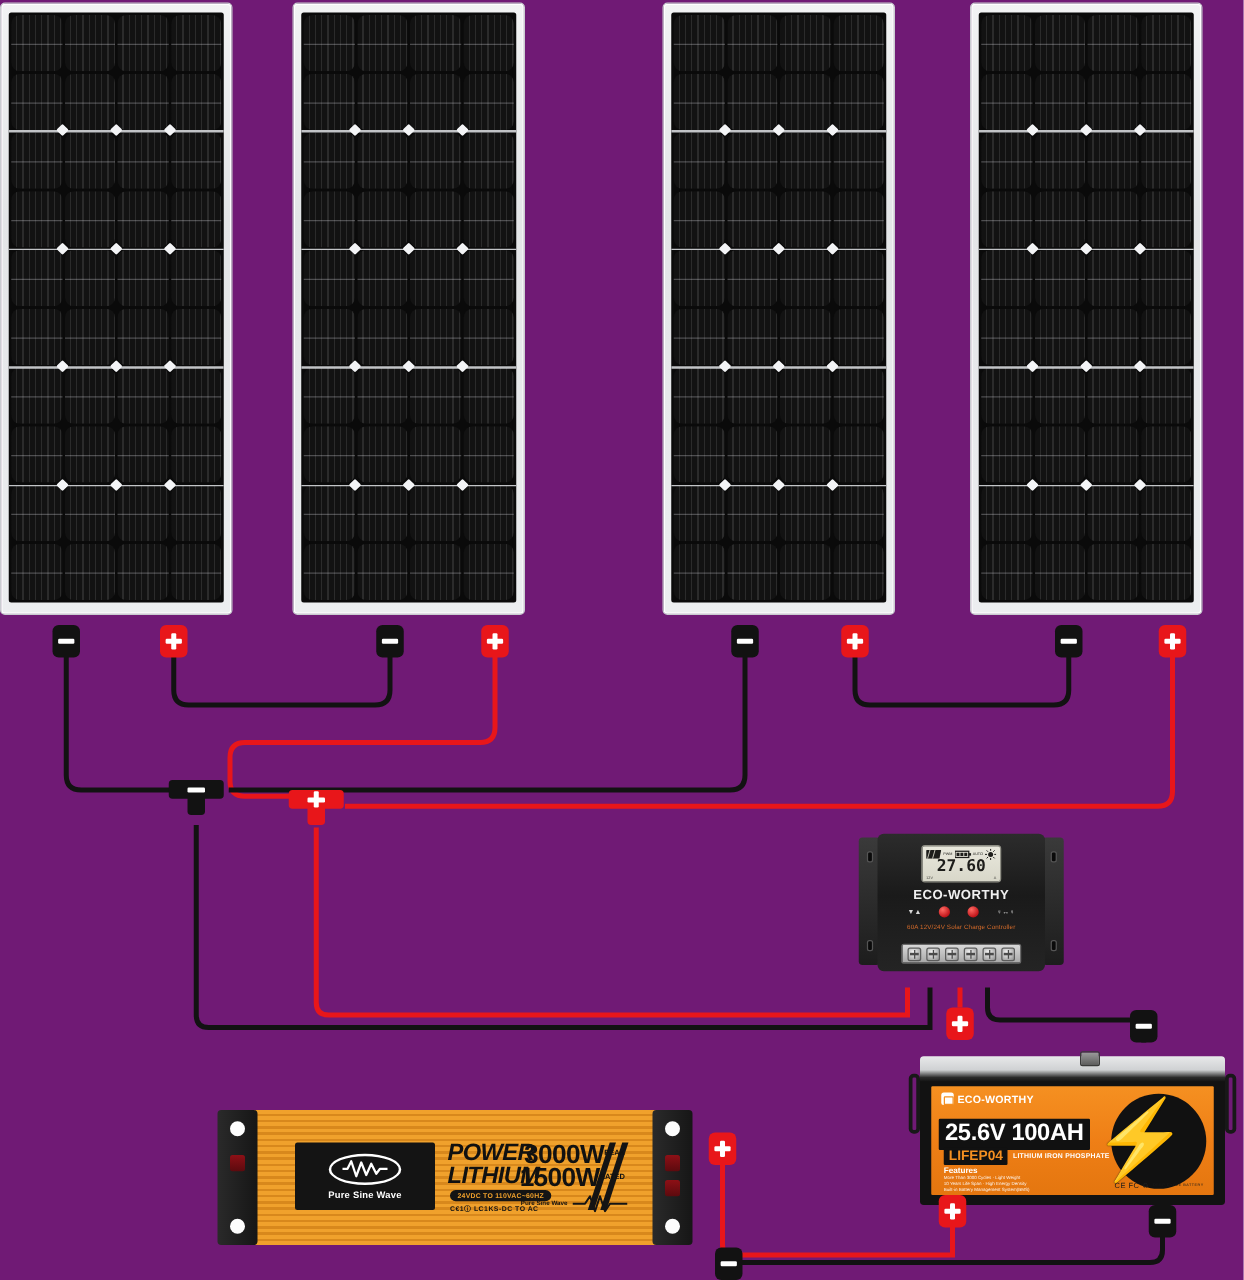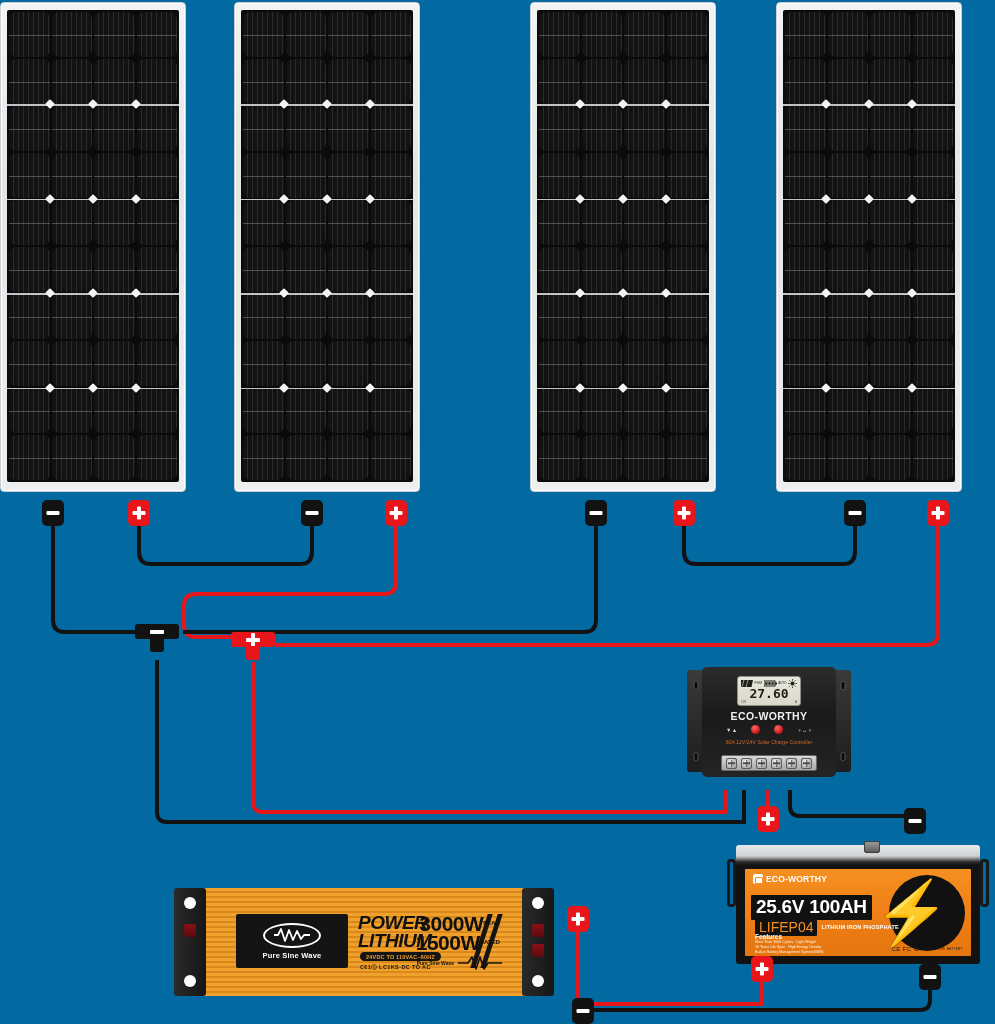--- a/index.html
+++ b/index.html
@@ -5,21 +5,21 @@
   * { box-sizing: border-box; }
   html, body {
     margin: 0; padding: 0;
     background: #ffffff;
     font-family: "Liberation Sans", sans-serif;
   }
   #stage {
     position: relative;
     width: 995px;
     height: 1024px;
-    background: #0369a1;
+    background: #701a75;
     overflow: hidden;
   }
 
   
   .panel {
     position: absolute;
     background: linear-gradient(180deg,#f2f3f4 0%,#e3e5e7 35%,#eceef0 100%);
     border: 1px solid #c9ccd0;
     border-radius: 4px;
     padding: 7px 6px 9px 6px;
@@ -307,21 +307,21 @@
     padding:1px 5px 2px 5px;
     letter-spacing:-.3px;
     border-radius:1px;
   }
   .bat-chem {
     position:absolute; left:10px; top:49px;
     display:flex; align-items:center; gap:4px;
   }
   .bat-chem .lfp {
     background:#111; color:#f59021;
-    font-size:14px; font-weight:400;
+    font-size:11px; font-weight:700;
     padding:1px 4px; border-radius:1px;
   }
   .bat-chem .lfp2 {
     color:#ffffff; font-size:5.5px; font-weight:700;
     letter-spacing:.2px;
   }
   .bat-feat {
     position:absolute; left:10px; top:64px;
     color:#ffffff;
   }

